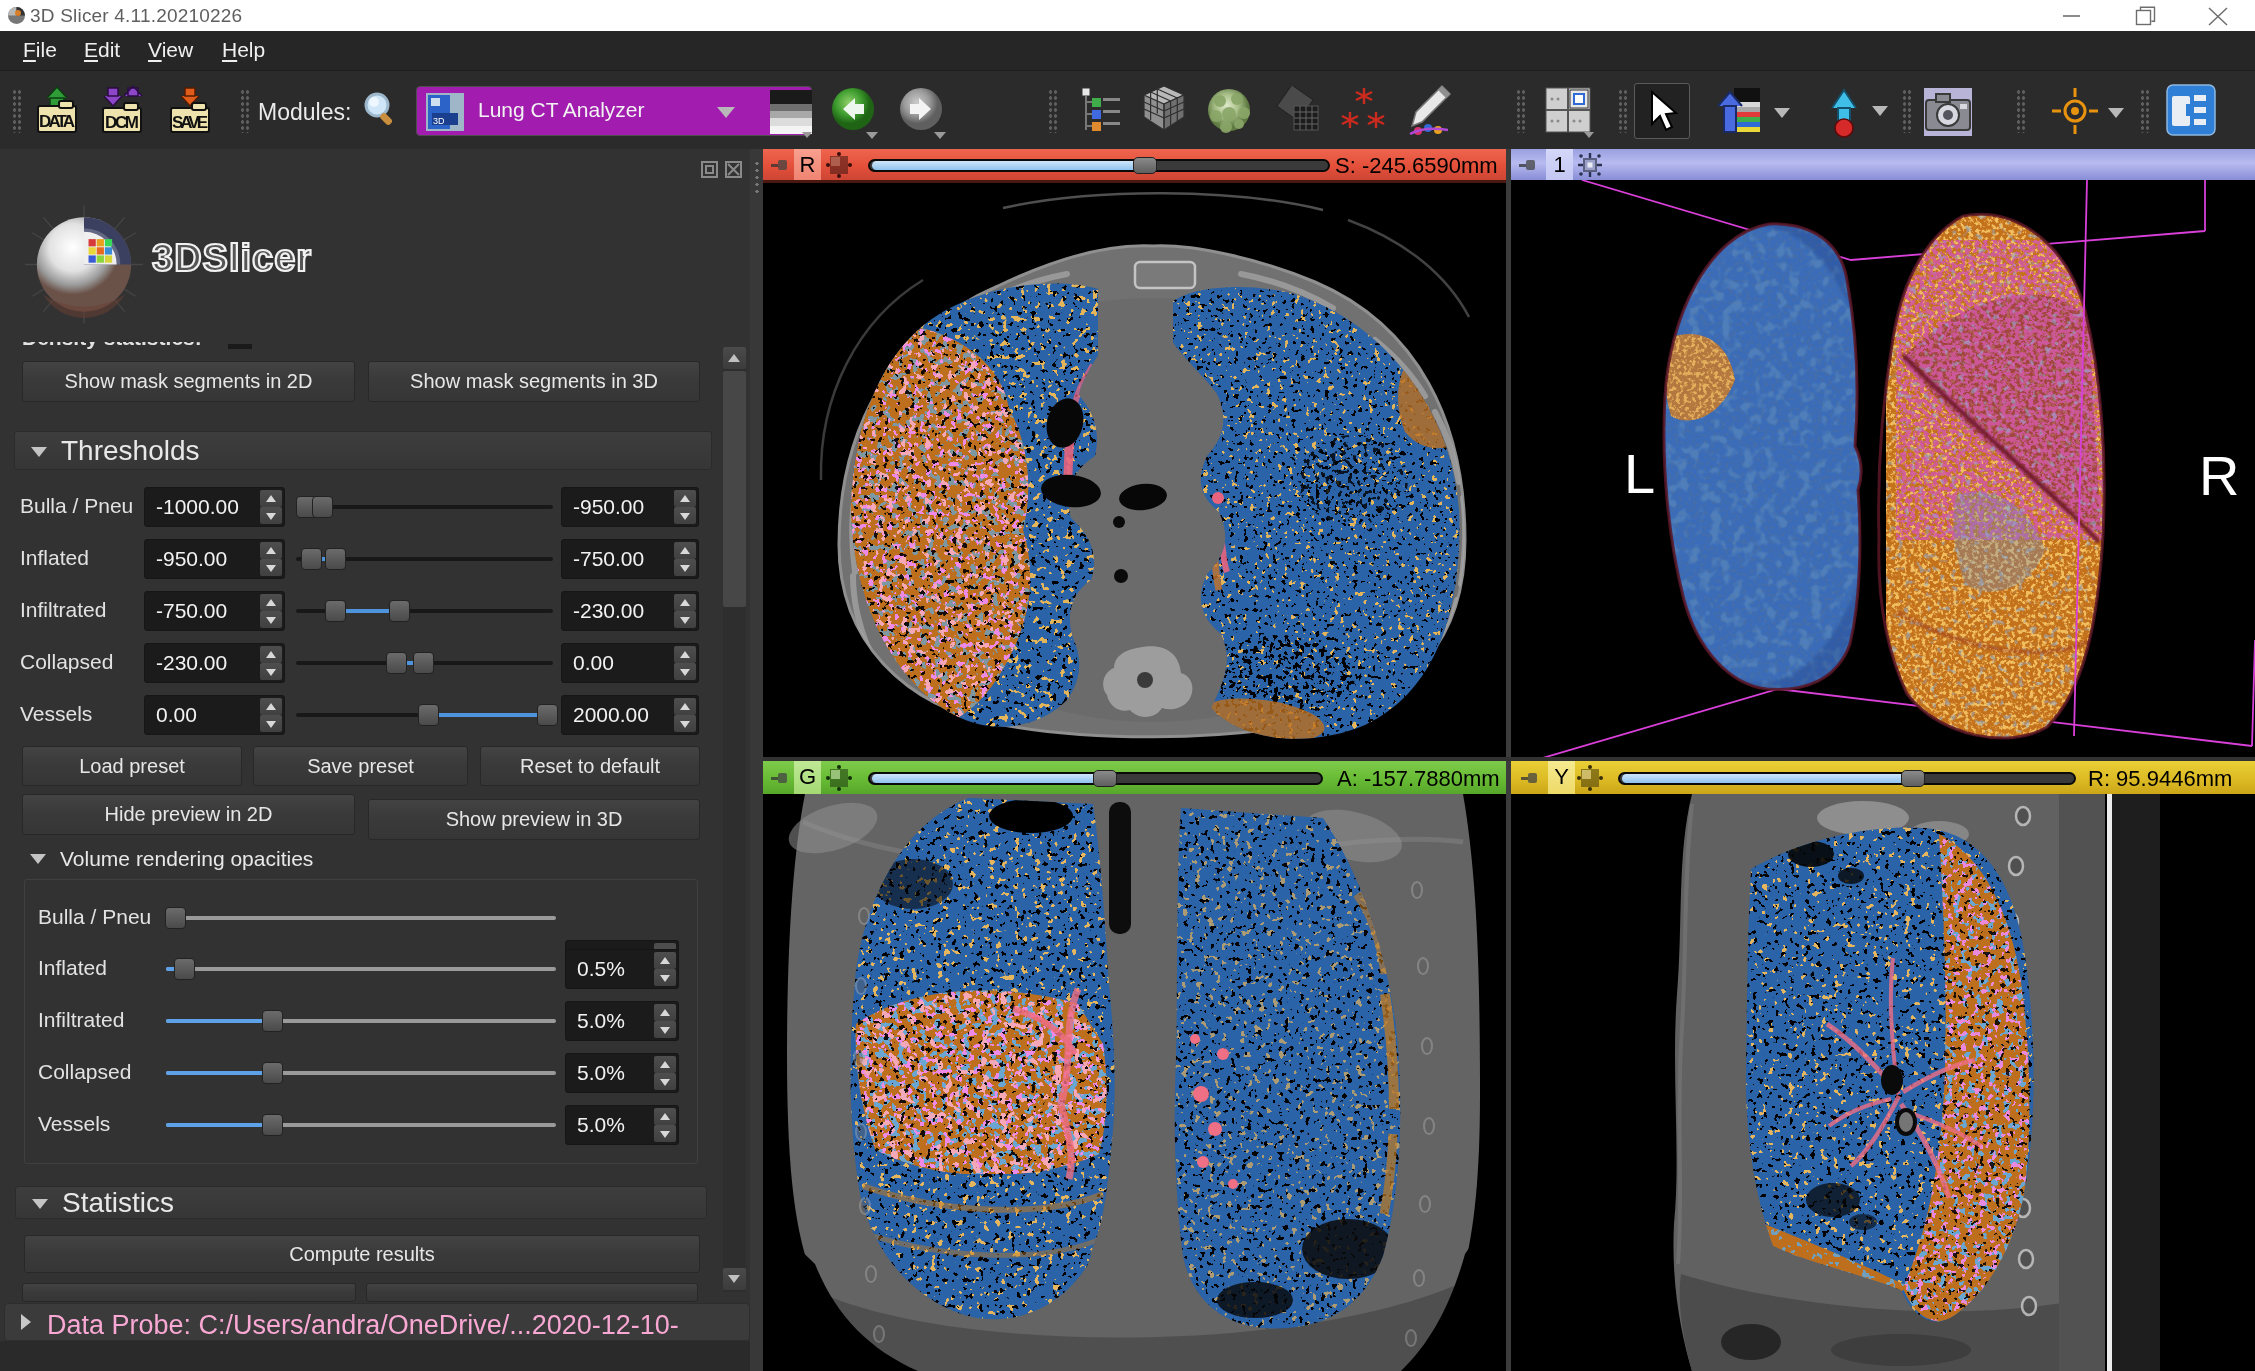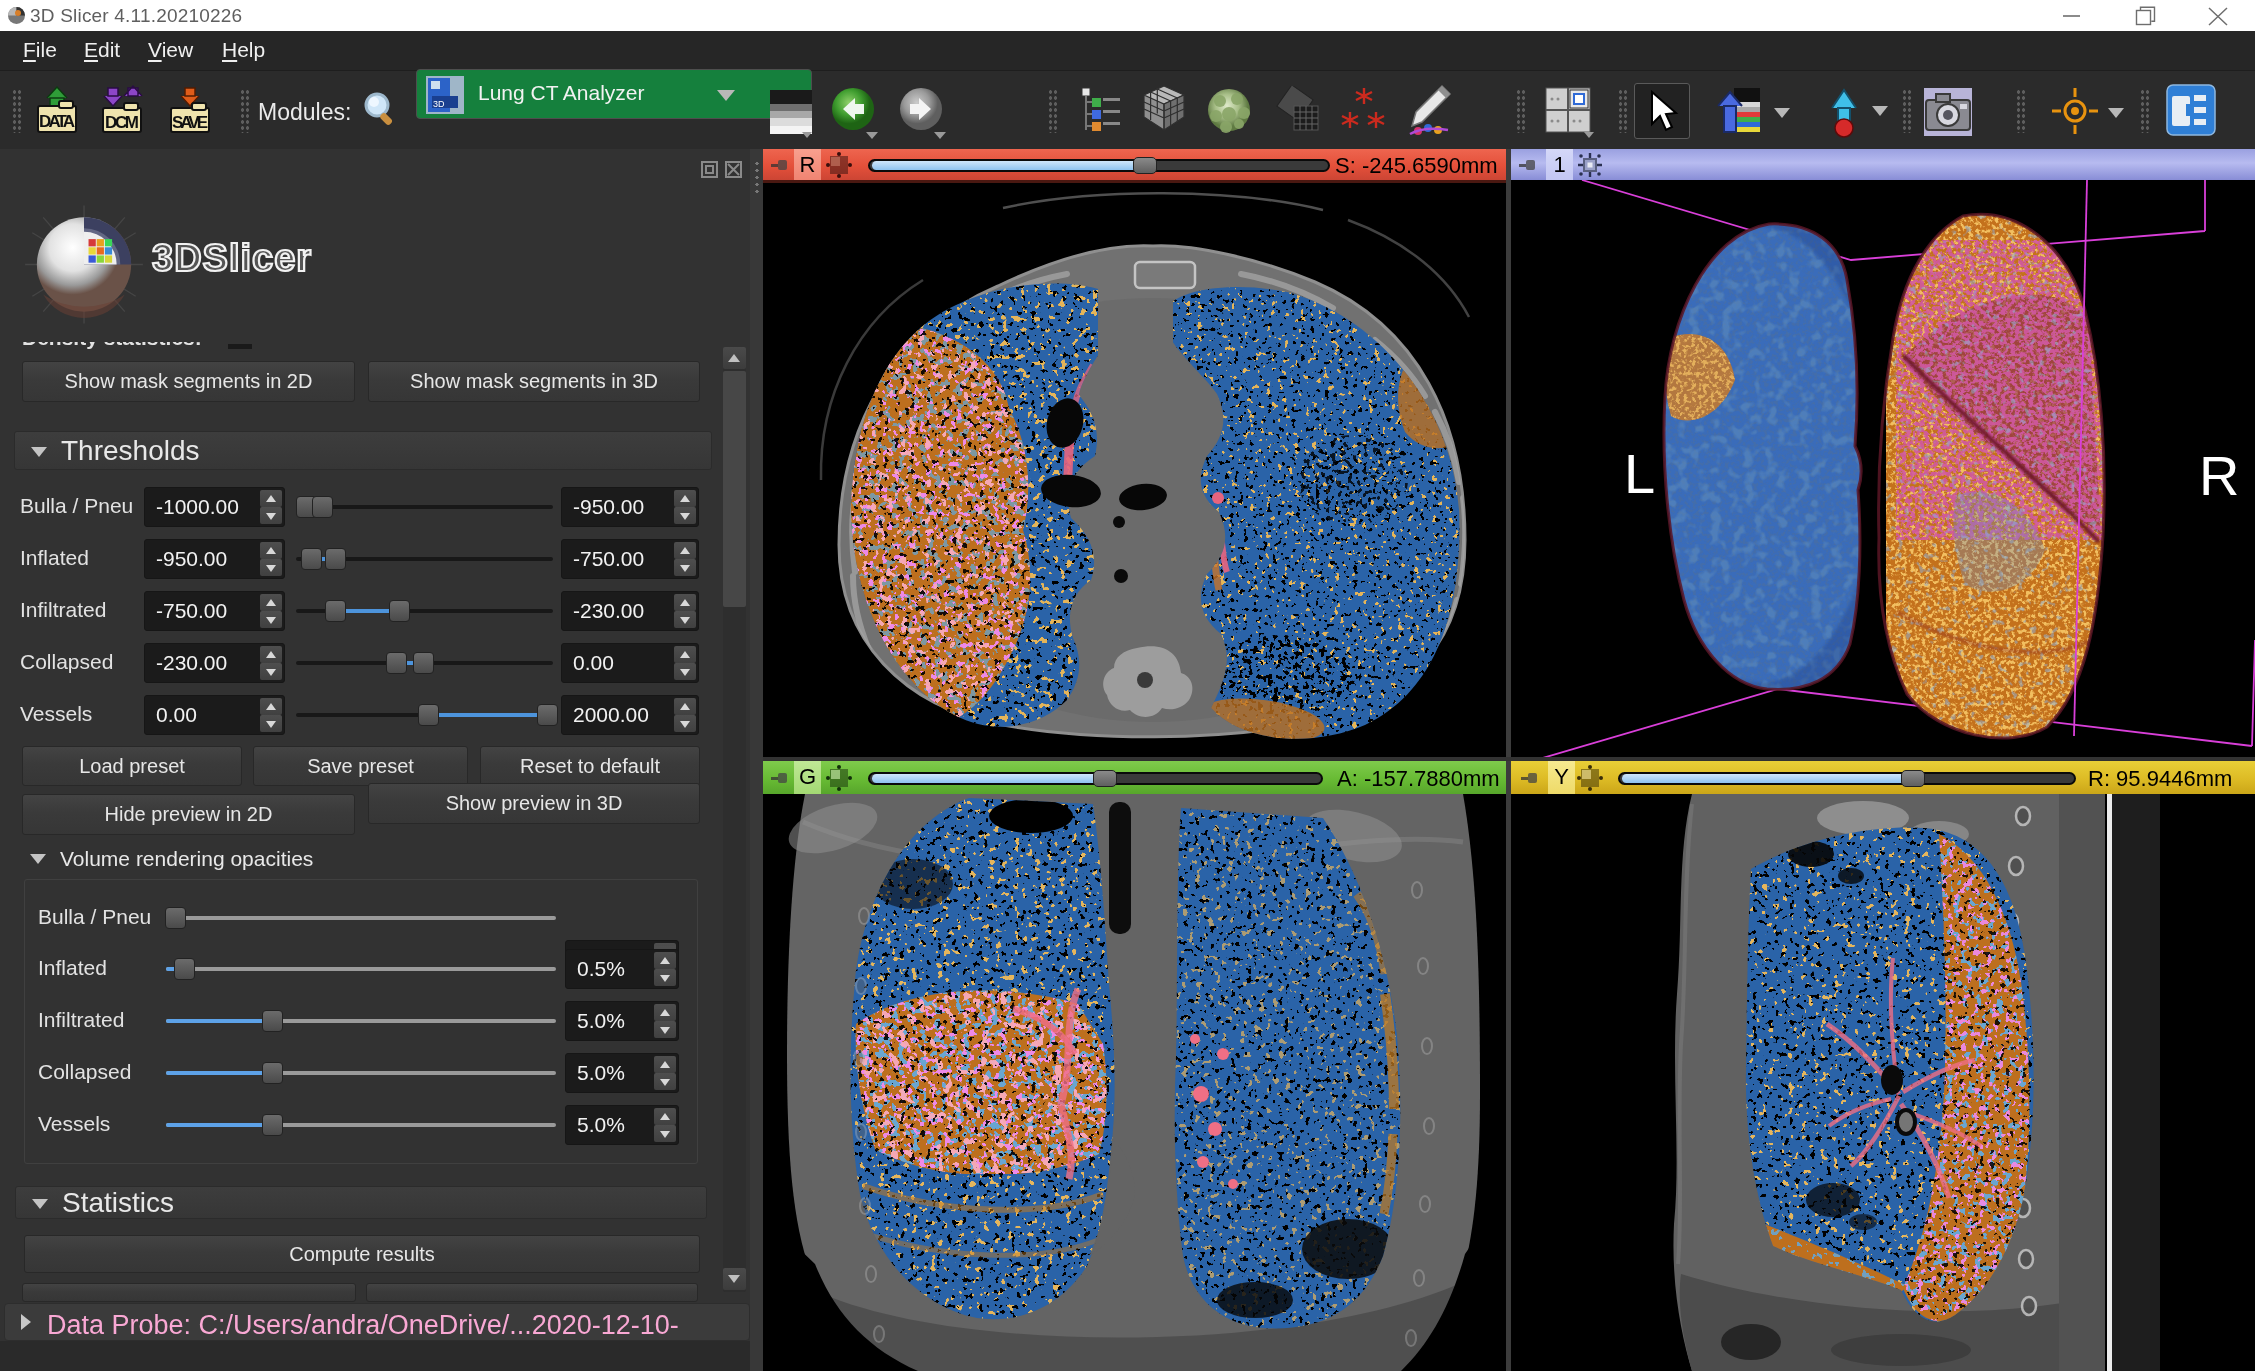--- a/index.html
+++ b/index.html
@@ -101,21 +101,21 @@
         <text x="4" y="44" font-size="17" font-weight="bold" fill="#111" textLength="36">SAVE</text>
       </g>
 </svg>
 <div class="grip" style="left:240px"></div>
 <div class="tbtxt" style="left:258px;top:99px">Modules:</div>
 <svg class="abs" style="left:360px;top:88px" width="40" height="44" viewBox="0 0 40 44">
       <circle cx="17" cy="17" r="11" fill="#cfe6f8" stroke="#9db8cc" stroke-width="3"></circle>
       <circle cx="14" cy="14" r="5" fill="#eef7ff"></circle>
       <rect x="24" y="24" width="13" height="7" rx="3" transform="rotate(45 24 24)" fill="#c98f3f"></rect>
     </svg>
-<div class="abs" style="left:416px;top:69px;width:396px;height:50px;background:#15803d;border:1px solid #4e4e4e;border-radius:4px">
+<div class="abs" style="left:416px;top:86px;width:396px;height:50px;background:#a21caf;border:1px solid #4e4e4e;border-radius:4px">
  <svg class="abs" style="left:9px;top:6px" width="38" height="38" viewBox="0 0 38 38">
         <rect width="38" height="38" fill="#9fb6c8"></rect>
         <rect x="2" y="2" width="22" height="34" fill="#2c63c8"></rect>
         <rect x="5" y="5" width="9" height="8" fill="#cfe0ee"></rect>
         <rect x="6" y="20" width="26" height="12" fill="#1a3f8f"></rect>
         <text x="7" y="31" font-size="9" fill="#fff">3D</text>
       </svg>
  <div class="abs" style="left:61px;top:11px;color:#f2f2f2;font-size:21px">Lung CT Analyzer</div>
  <div class="abs" style="left:300px;top:20px;width:0;height:0;border-left:9px solid transparent;border-right:9px solid transparent;border-top:11px solid #b8b8b8"></div>
 </div>
@@ -394,21 +394,21 @@
 <div class="handle" style="left:537px;top:555px"></div>
 <div class="spin" style="left:561px;top:546px;width:138px;height:40px">
         <span class="v">2000.00</span>
         <span class="spb up"></span>
         <span class="spb dn"></span>
       </div> 
       <div class="btn" style="left:22px;top:597px;width:220px;height:40px;line-height:38px">Load preset</div>
  <div class="btn" style="left:253px;top:597px;width:215px;height:40px;line-height:38px">Save preset</div>
  <div class="btn" style="left:480px;top:597px;width:220px;height:40px;line-height:38px">Reset to default</div>
  <div class="btn" style="left:22px;top:645px;width:333px;height:41px;line-height:39px">Hide preview in 2D</div>
- <div class="btn" style="left:368px;top:634px;width:332px;height:41px;line-height:39px">Show preview in 3D</div>
+ <div class="btn" style="left:368px;top:650px;width:332px;height:41px;line-height:39px">Show preview in 3D</div>
  <div class="abs" style="left:22px;top:698px;font-size:21px;color:#e8e8e8"><span class="tri" style="margin-left:8px"></span>Volume rendering opacities</div>
  <div class="abs" style="left:24px;top:730px;width:674px;height:285px;border:1px solid #404040;border-radius:3px"></div>
 <div class="lbl" style="left:38px;top:756px">Bulla / Pneu</div>
 <div class="groove2" style="left:166px;top:767px;width:390px"></div>
 <div class="gfill" style="left:166px;top:767px;width:9px;background:#5da2e8"></div>
 <div class="handle" style="left:165px;top:758px"></div>
 <div class="spin" style="left:565px;top:791px;width:114px;height:26px">
         <span class="v">0.0%</span>
         <span class="spb up"></span>
         <span class="spb dn"></span>

